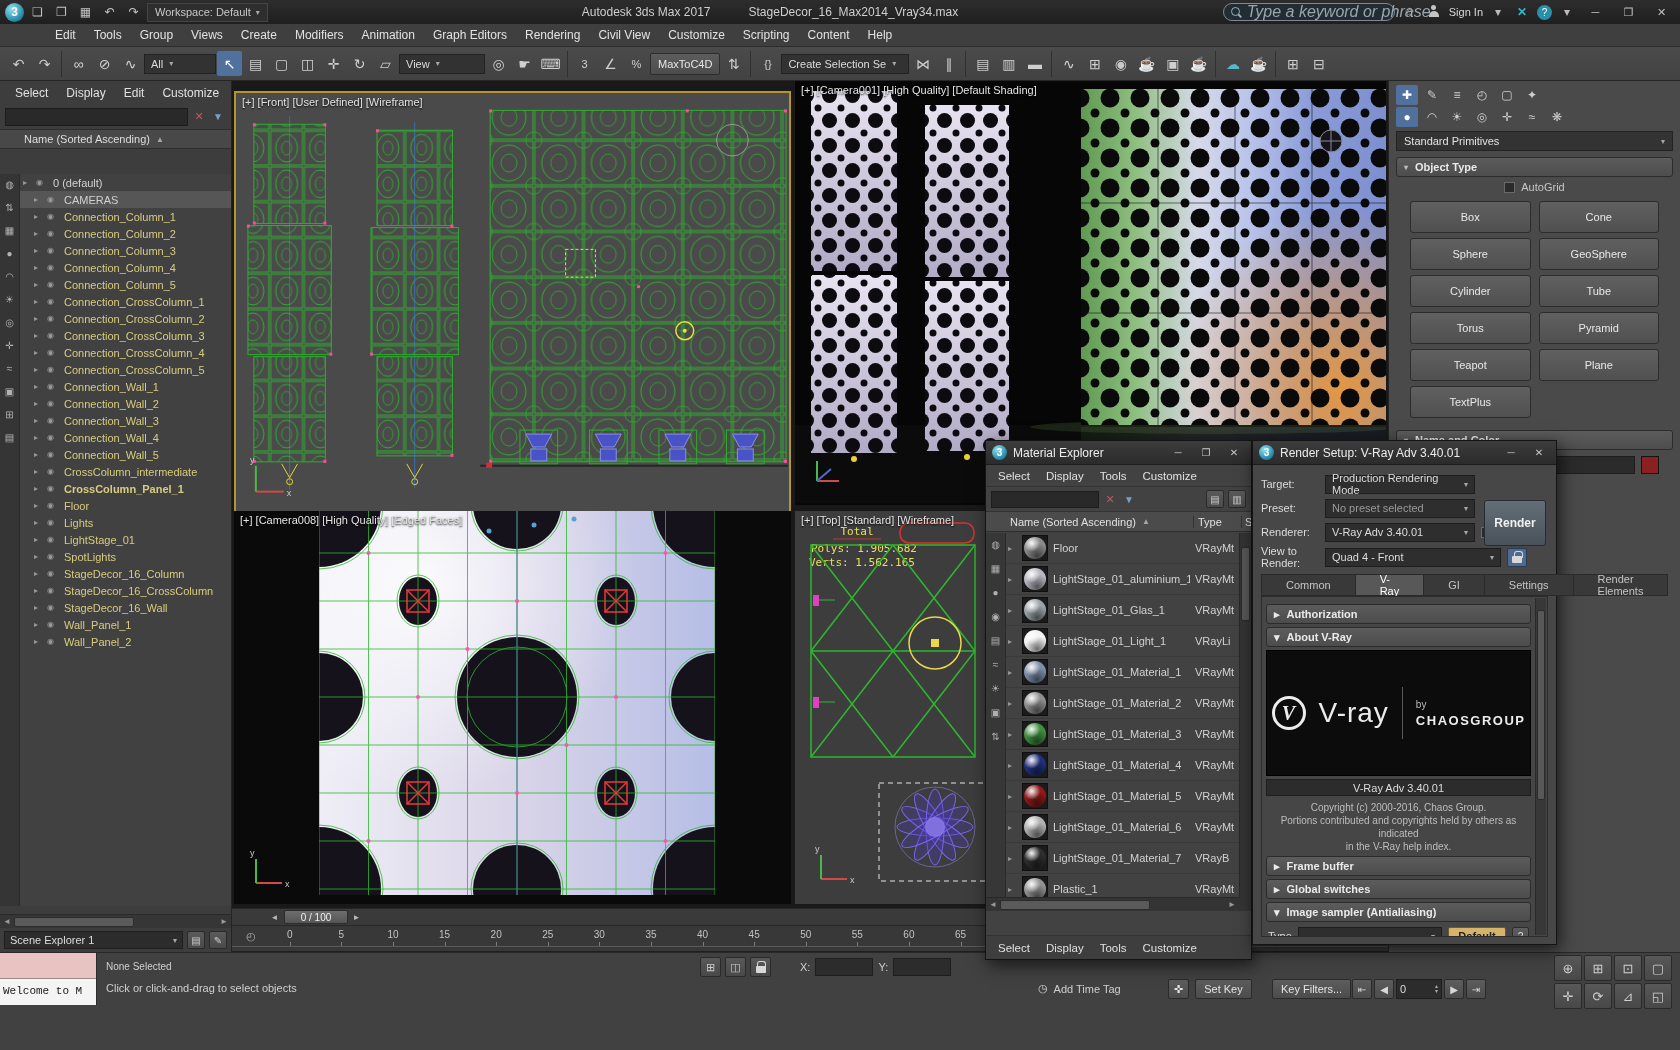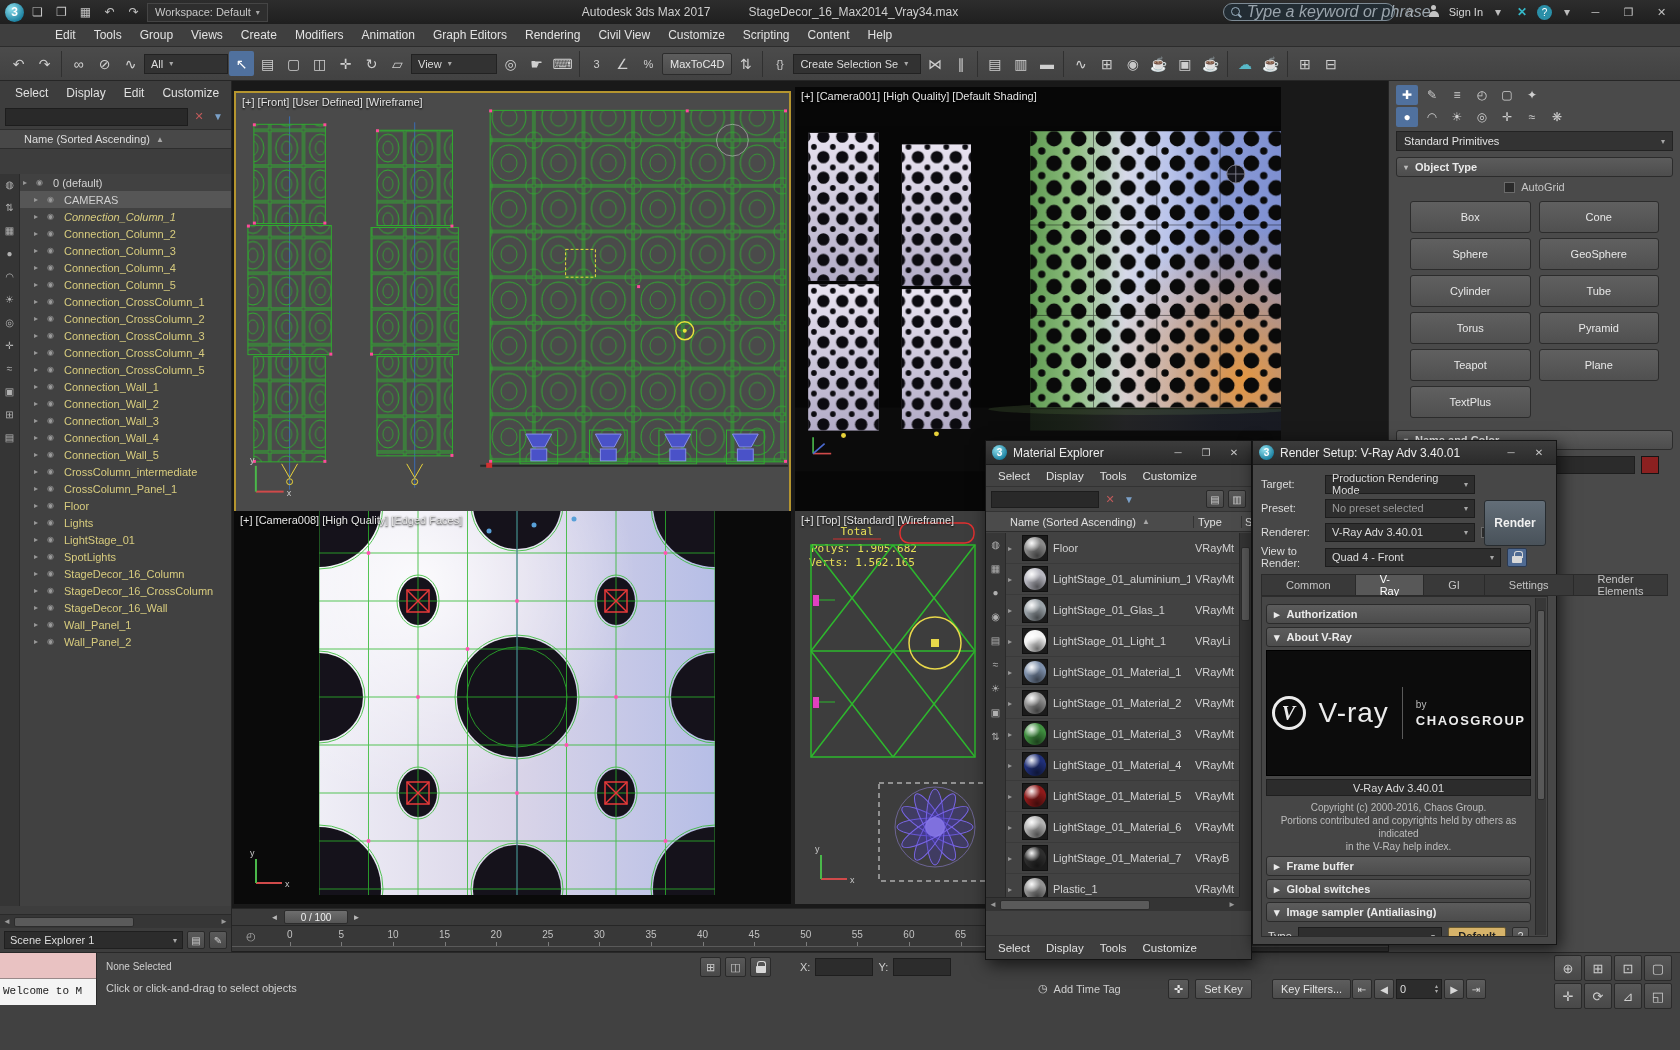--- a/index.html
+++ b/index.html
@@ -60,21 +60,21 @@
 .se-hscroll{position:absolute;left:0;bottom:24px;right:0;height:14px;background:#363636;border-top:1px solid #2a2a2a;display:flex;align-items:center}
 .sbtn{width:14px;text-align:center;color:#9a9a9a;font-size:8px}
 .sthumb{height:10px;background:#5a5a5a;border:1px solid #2c2c2c;border-radius:2px}
 .se-footer{position:absolute;left:0;bottom:0;right:0;height:24px;background:#3d3d3d;display:flex;align-items:center;gap:4px;padding:0 4px}
 .se-footer .field{flex:1;height:18px;background:#2c2c2c;border:1px solid #1f1f1f;display:flex;align-items:center;justify-content:space-between;padding:0 5px;font-size:11px;color:#ddd}
 .mini-ib{width:18px;height:18px;background:linear-gradient(#5a5a5a,#4a4a4a);border:1px solid #2a2a2a;border-radius:2px;color:#ccc;font-size:10px;text-align:center;line-height:17px}
 
 .viewports{position:absolute;left:232px;top:81px;width:1156px;height:827px;background:#191919;z-index:1}
 .vp{position:absolute;overflow:hidden}
 .vp-front{left:2px;top:10px;width:557px;height:424px;background:#4a4a4a;border:2px solid #b5952f}
-.vp-cam1{left:563px;top:6px;width:486px;height:424px;background:#070707}
+.vp-cam1{left:563px;top:0;width:591px;height:424px;background:#070707}
 .vp-cam8{left:2px;top:430px;width:557px;height:393px;background:#0a0a0a}
 .vp-top{left:563px;top:430px;width:591px;height:393px;background:#3d3d3d}
 .vp-label{position:absolute;left:6px;top:3px;z-index:3;font-size:11px;color:#e4e4e4;text-shadow:0 1px 2px #000}
 .vp svg{position:absolute;left:0;top:0;width:100%;height:100%}
 
 .cpanel{position:absolute;left:1388px;top:81px;width:292px;height:871px;background:#4a4a4a;border-left:1px solid #242424;padding:3px 5px;z-index:5}
 .cp-row{display:flex;align-items:center;gap:3px;height:22px;padding:0 2px}
 .cp-ic{width:22px;height:20px;display:inline-flex;align-items:center;justify-content:center;color:#cfcfcf;font-size:12px;border-radius:2px}
 .cp-ic.active{background:#50719e;color:#fff}
 .cp-dd{margin:3px 2px;height:20px;background:#333;border:1px solid #232323;display:flex;align-items:center;justify-content:space-between;padding:0 7px;font-size:11px;color:#e2e2e2}
@@ -235,21 +235,21 @@
     <span>Help</span>
   </div>
 
 <div class="toolbar">
   <span class="ti">↶</span>
   <span class="ti">↷</span>
   <span class="tsep"></span>
   <span class="ti">∞</span>
   <span class="ti">⊘</span>
   <span class="ti">∿</span>
-  <span class="tdd" style="width:84px">
+  <span class="tdd" style="width:72px">
       <span>All</span>
       <span class="car">▾</span>
     </span>
   <span class="ti active">↖</span>
   <span class="ti">▤</span>
   <span class="ti">▢</span>
   <span class="ti">◫</span>
   <span class="ti">✛</span>
   <span class="ti">↻</span>
   <span class="ti">▱</span>
@@ -336,21 +336,21 @@
 
         <div class="se-row" style="background-color: rgb(86, 86, 86);">
           <span class="carr">▸</span>
           <span class="eye">◉</span>
           <span class="lbl" style="color: rgb(208, 208, 208);">CAMERAS</span>
         </div>
 
         <div class="se-row">
           <span class="carr">▸</span>
           <span class="eye">◉</span>
-          <span class="lbl" style="color: rgb(216, 204, 126); font-style: italic;">Connection_Column_1</span>
+          <span class="lbl" style="color: rgb(216, 204, 126);">Connection_Column_1</span>
         </div>
 
         <div class="se-row">
           <span class="carr">▸</span>
           <span class="eye">◉</span>
           <span class="lbl" style="color: rgb(216, 204, 126);">Connection_Column_2</span>
         </div>
 
         <div class="se-row">
           <span class="carr">▸</span>
@@ -432,21 +432,21 @@
 
         <div class="se-row">
           <span class="carr">▸</span>
           <span class="eye">◉</span>
           <span class="lbl" style="color: rgb(216, 204, 126);">CrossColumn_intermediate</span>
         </div>
 
         <div class="se-row">
           <span class="carr">▸</span>
           <span class="eye">◉</span>
-          <span class="lbl" style="color: rgb(216, 204, 126);">CrossColumn_Panel_1</span>
+          <span class="lbl" style="color: rgb(216, 204, 126); font-weight: bold;">CrossColumn_Panel_1</span>
         </div>
 
         <div class="se-row">
           <span class="carr">▸</span>
           <span class="eye">◉</span>
           <span class="lbl" style="color: rgb(216, 204, 126);">Floor</span>
         </div>
 
         <div class="se-row">
           <span class="carr">▸</span>

